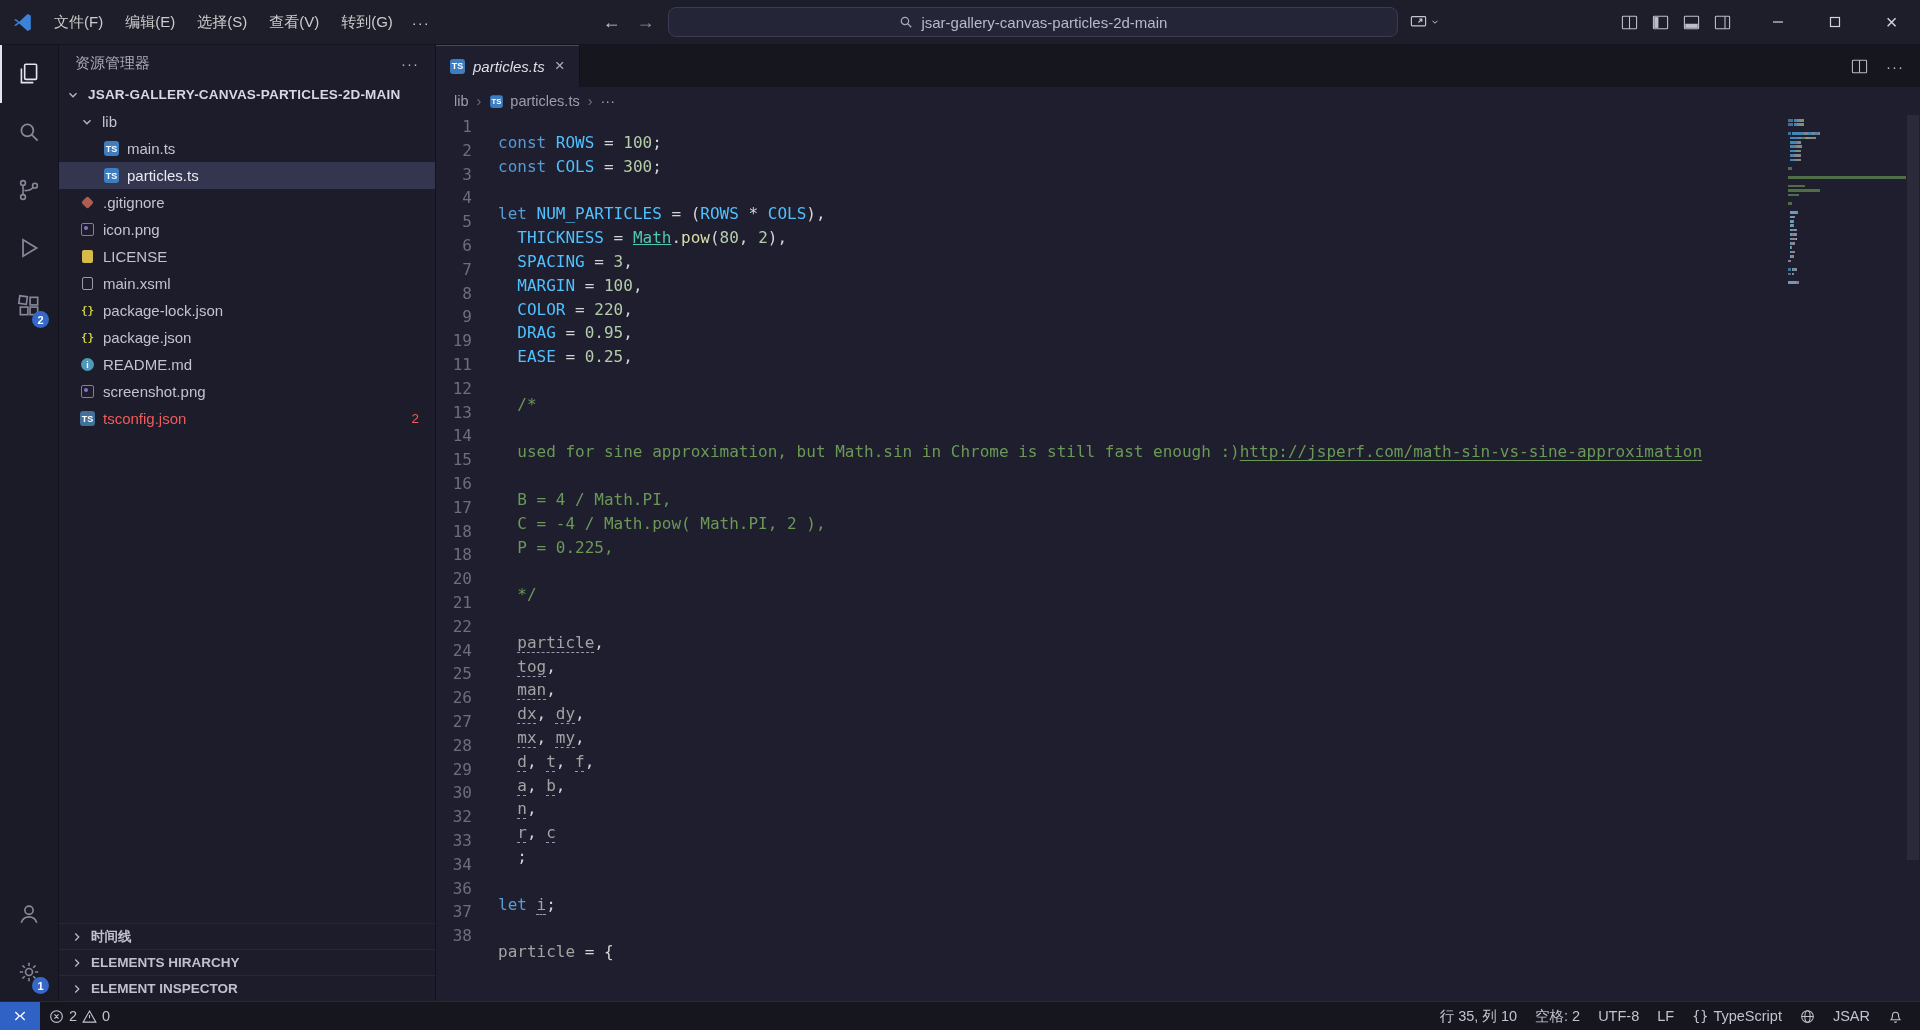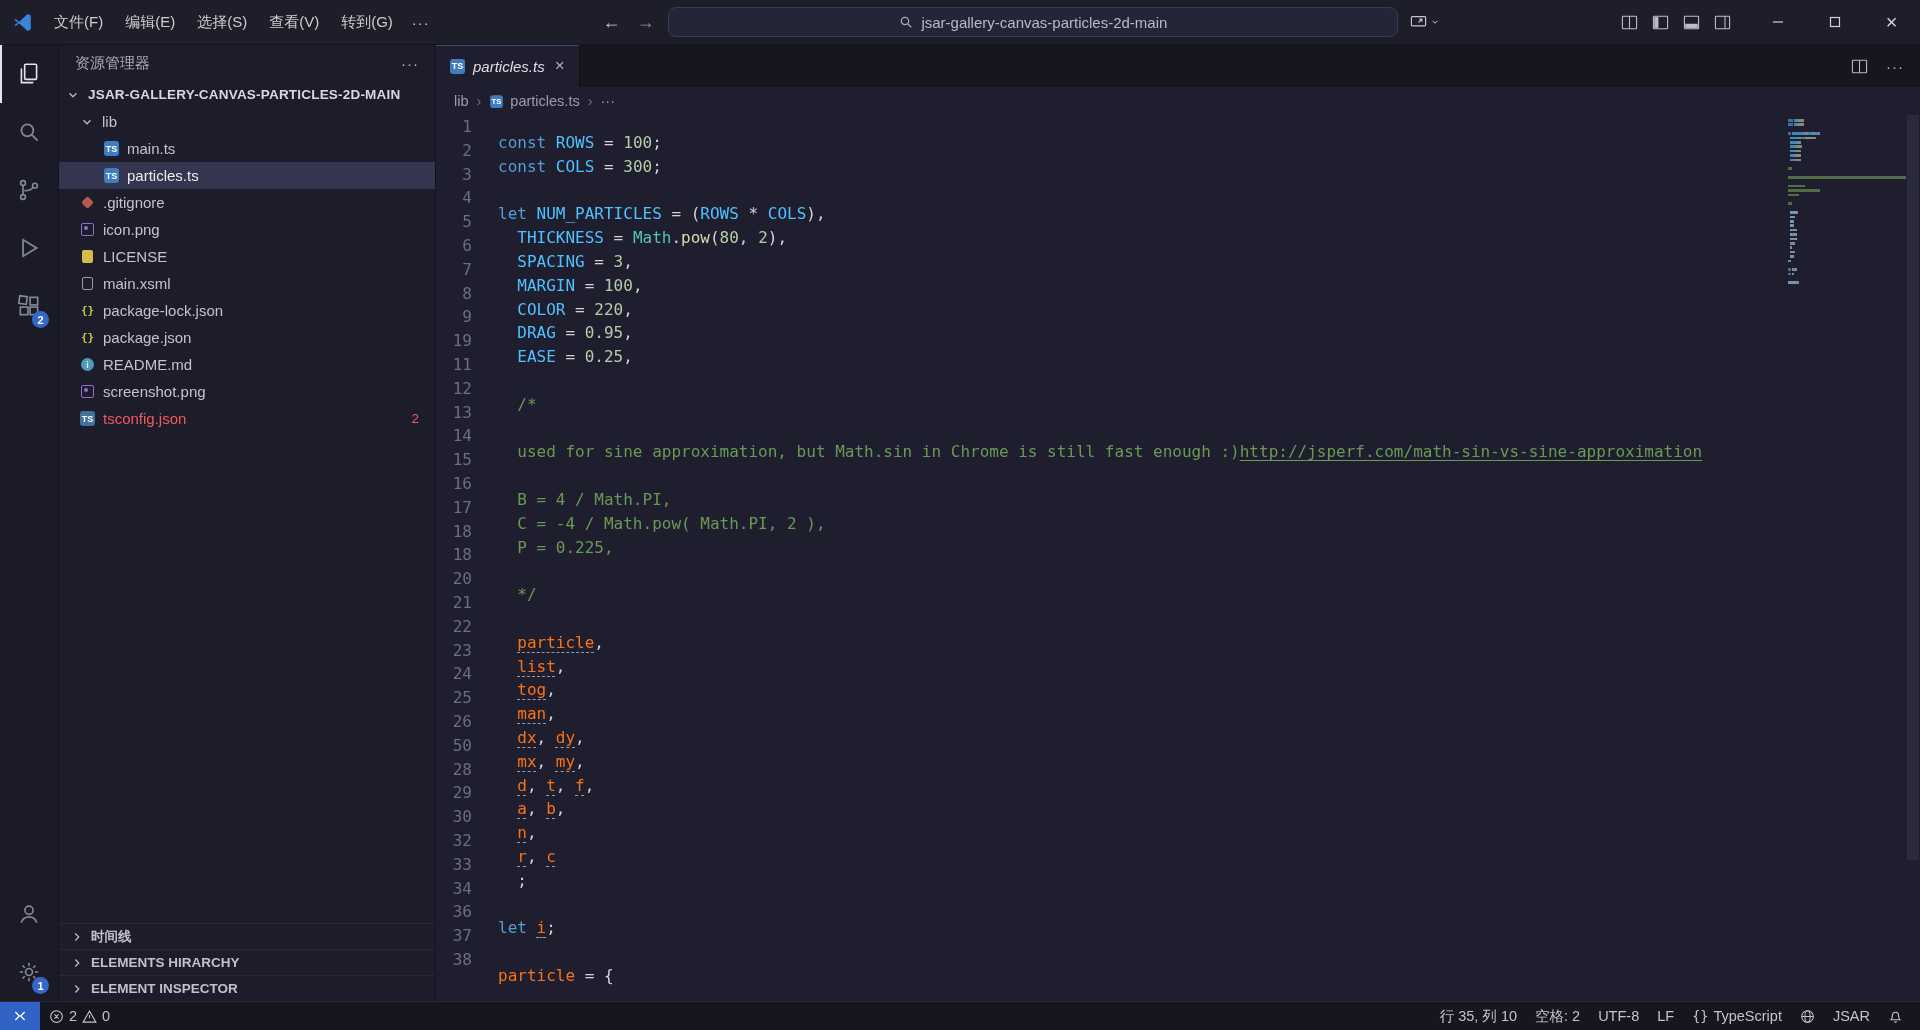--- a/index.html
+++ b/index.html
@@ -91,23 +91,23 @@
   .bc-item{ display:flex; align-items:center; gap:6px; }
   .bc-ts{ transform:scale(.85); }
 
   .code-viewport{ position:relative; flex:1; overflow:hidden;
     font-family:"DejaVu Sans Mono", monospace; font-size:16px; line-height:23.8px; }
   .code-line{ display:flex; height:23.8px; white-space:pre; width:100%; }
   .code-line.active{ box-shadow:inset 0 1px 0 #2e2e42, inset 0 -1px 0 #2e2e42; }
   .gutter{ flex:0 0 62px; text-align:right; padding-right:26px; color:#6d6d80; }
   .active .gutter{ color:#cdcdda; }
   .ltext{ flex:1;margin-top:16px; }
-  .tk-k{ color:#569cd6; } .tk-cv{ color:#4fc1ff; } .tk-v{ color:#f97316; }
+  .tk-k{ color:#569cd6; } .tk-cv{ color:#4fc1ff; } .tk-v{ color:#a3a3a3; }
   .tk-n{ color:#b5cea8; } .tk-p{ color:#d4d4d4; } .tk-cm{ color:#6a9955; }
-  .tk-cl{ color:#4ec9b0; } .tk-f{ color:#dcdcaa; }
+  .tk-cl{ color:#4ec9b0;text-decoration:underline; } .tk-f{ color:#dcdcaa; }
   .tk-u{ text-decoration:underline dashed; text-decoration-thickness:1px;
     text-underline-offset:4px; text-decoration-color:rgba(195,195,215,.75); }
   .tk-lnk{ text-decoration:underline; text-underline-offset:3px; }
   .cursor{ display:inline-block; width:2px; height:18px; background:#d2d2e0;
     vertical-align:-3px; }
 
   .minimap{ position:absolute; top:4px; right:14px; width:118px; }
   .mm-line{ height:4.4px; white-space:nowrap; overflow:hidden; }
   .mm-line span{ display:inline-block; height:2.6px; vertical-align:top; opacity:.65; }
   .vscroll{ position:absolute; top:0; right:0; bottom:0; width:14px; }
@@ -423,25 +423,24 @@
           <div class="code-line"><span class="gutter">13</span><span class="ltext"></span></div>
           <div class="code-line"><span class="gutter">14</span><span class="ltext"><span class="tk-cm">  used for sine approximation, but Math.sin in Chrome is still fast enough :)</span><span class="tk-cm tk-lnk">http://jsperf.com/math-sin-vs-sine-approximation</span></span></div>
           <div class="code-line"><span class="gutter">15</span><span class="ltext"></span></div>
           <div class="code-line"><span class="gutter">16</span><span class="ltext"><span class="tk-cm">  B = 4 / Math.PI,</span></span></div>
           <div class="code-line"><span class="gutter">17</span><span class="ltext"><span class="tk-cm">  C = -4 / Math.pow( Math.PI, 2 ),</span></span></div>
           <div class="code-line"><span class="gutter">18</span><span class="ltext"><span class="tk-cm">  P = 0.225,</span></span></div>
           <div class="code-line"><span class="gutter">18</span><span class="ltext"></span></div>
           <div class="code-line"><span class="gutter">20</span><span class="ltext"><span class="tk-cm">  */</span></span></div>
           <div class="code-line"><span class="gutter">21</span><span class="ltext"></span></div>
           <div class="code-line"><span class="gutter">22</span><span class="ltext"><span class="tk-p">  </span><span class="tk-v tk-u">particle</span><span class="tk-p">,</span></span></div>
-          <div class="code-line"><span class="gutter">23</span><span class="ltext"><span class="tk-p">  </span><span class="tk-v tk-u">list</span><span class="tk-p">,</span></span></div>
           <div class="code-line"><span class="gutter">24</span><span class="ltext"><span class="tk-p">  </span><span class="tk-v tk-u">tog</span><span class="tk-p">,</span></span></div>
           <div class="code-line"><span class="gutter">25</span><span class="ltext"><span class="tk-p">  </span><span class="tk-v tk-u">man</span><span class="tk-p">,</span></span></div>
           <div class="code-line"><span class="gutter">26</span><span class="ltext"><span class="tk-p">  </span><span class="tk-v tk-u">dx</span><span class="tk-p">, </span><span class="tk-v tk-u">dy</span><span class="tk-p">,</span></span></div>
-          <div class="code-line"><span class="gutter">50</span><span class="ltext"><span class="tk-p">  </span><span class="tk-v tk-u">mx</span><span class="tk-p">, </span><span class="tk-v tk-u">my</span><span class="tk-p">,</span></span></div>
+          <div class="code-line"><span class="gutter">27</span><span class="ltext"><span class="tk-p">  </span><span class="tk-v tk-u">mx</span><span class="tk-p">, </span><span class="tk-v tk-u">my</span><span class="tk-p">,</span></span></div>
           <div class="code-line"><span class="gutter">28</span><span class="ltext"><span class="tk-p">  </span><span class="tk-v tk-u">d</span><span class="tk-p">, </span><span class="tk-v tk-u">t</span><span class="tk-p">, </span><span class="tk-v tk-u">f</span><span class="tk-p">,</span></span></div>
           <div class="code-line"><span class="gutter">29</span><span class="ltext"><span class="tk-p">  </span><span class="tk-v tk-u">a</span><span class="tk-p">, </span><span class="tk-v tk-u">b</span><span class="tk-p">,</span></span></div>
           <div class="code-line"><span class="gutter">30</span><span class="ltext"><span class="tk-p">  </span><span class="tk-v tk-u">n</span><span class="tk-p">,</span></span></div>
           <div class="code-line"><span class="gutter">32</span><span class="ltext"><span class="tk-p">  </span><span class="tk-v tk-u">r</span><span class="tk-p">, </span><span class="tk-v tk-u">c</span></span></div>
           <div class="code-line"><span class="gutter">33</span><span class="ltext"><span class="tk-p">  ;</span></span></div>
           <div class="code-line"><span class="gutter">34</span><span class="ltext"></span></div>
           <div class="code-line"><span class="gutter">36</span><span class="ltext"><span class="tk-k">let</span><span class="tk-p"> </span><span class="tk-v tk-u">i</span><span class="tk-p">;</span></span></div>
           <div class="code-line"><span class="gutter">37</span><span class="ltext"></span></div>
           <div class="code-line"><span class="gutter">38</span><span class="ltext"><span class="tk-v">particle</span><span class="tk-p"> = {</span></span></div>
         </div>

